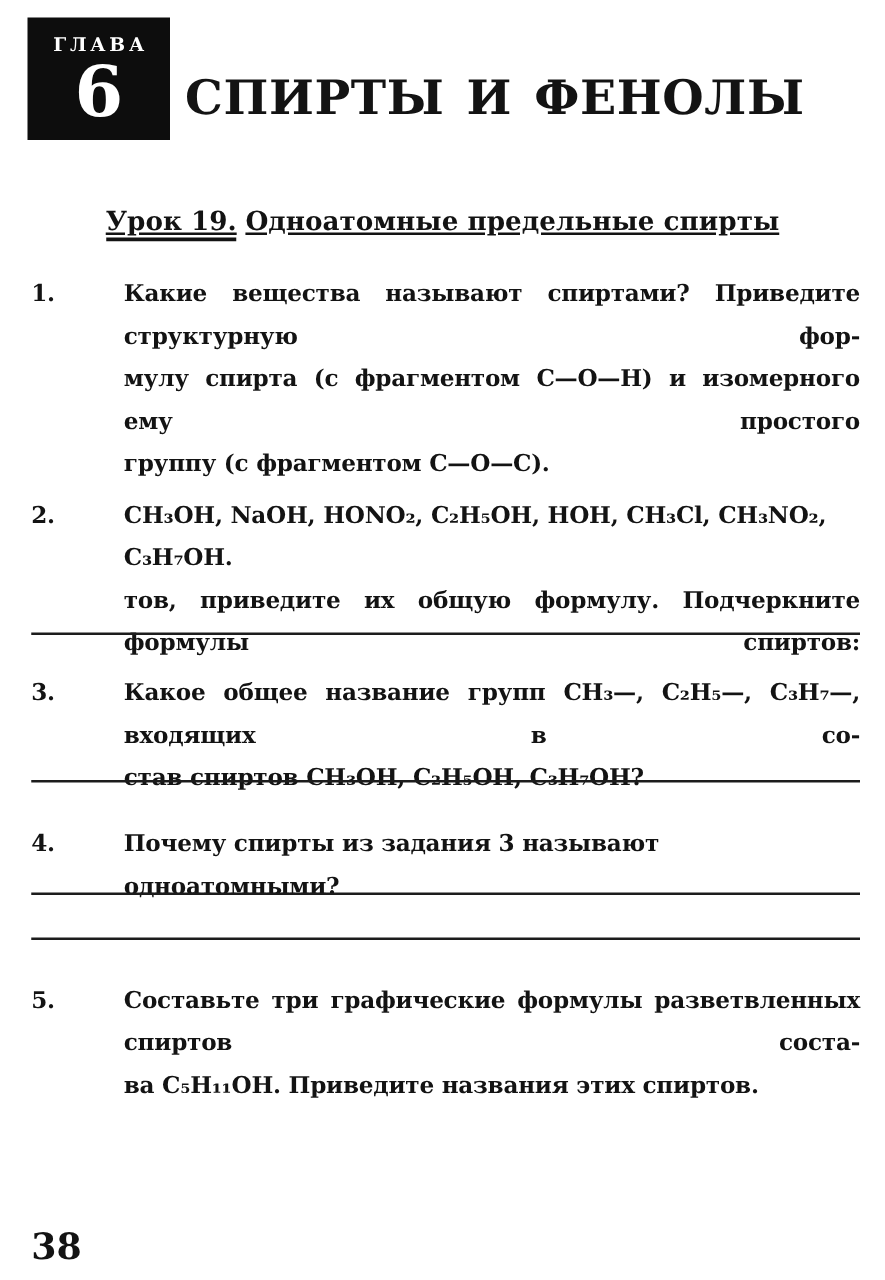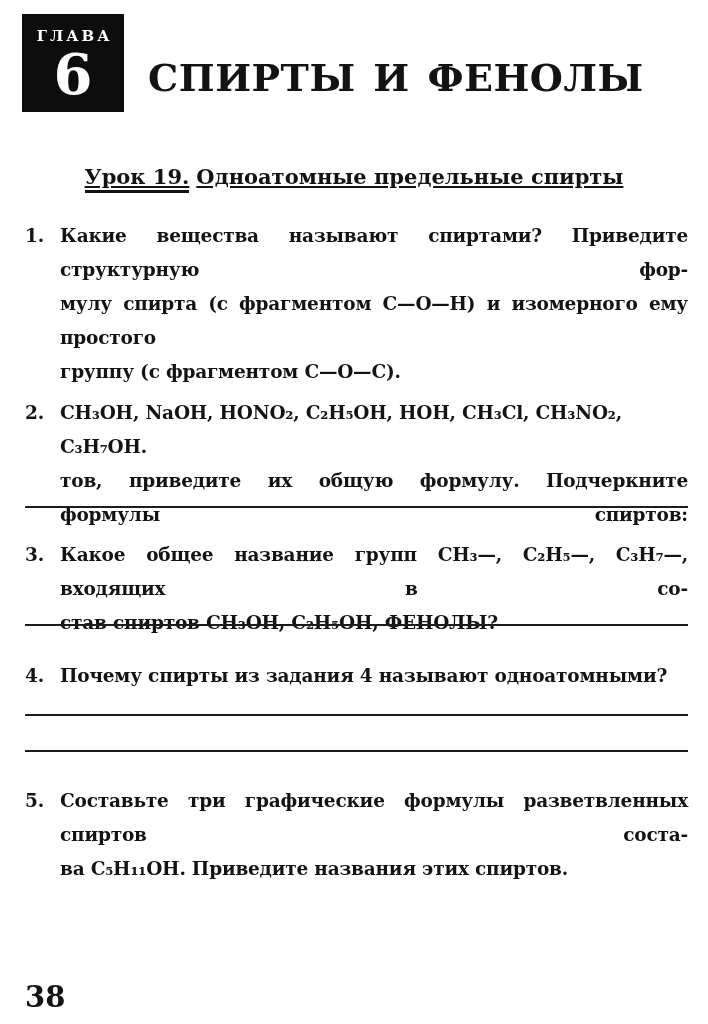--- a/index.html
+++ b/index.html
@@ -16,21 +16,21 @@
     font-family: "DejaVu Serif", "Liberation Serif", serif;
     color: #131313;
     overflow: hidden;
   }
 
   
   .chapter-box {
     position: absolute;
     left: 22px;
     top: 14px;
-    width: 102px;
+    width: 114px;
     height: 98px;
     background: #0d0d0d;
     color: #ffffff;
     display: flex;
     flex-direction: column;
     align-items: center;
   }
   .chapter-label {
     margin-top: 13px;
     font-size: 15px;
@@ -85,20 +85,21 @@
     font-weight: bold;
     line-height: 34px;
     letter-spacing: -0.2px;
   }
   .q-num {
     flex: 0 0 35px;
   }
   .q-text {
     flex: 1 1 auto;
     width: 628px;
+    margin-left: 39px;
   }
   .q-line {
     display: block;
   }
   .q-line.fill {
     text-align: justify;
     text-align-last: justify;
   }
 
   
@@ -150,30 +151,30 @@
       <span class="q-line fill">тов, приведите их общую формулу. Подчеркните формулы спиртов:</span>
     </div>
   </div>
 
   <div class="answer-line" style="top:506px"></div>
 
   <div class="q" style="top:538px">
     <span class="q-num">3.</span>
     <div class="q-text">
       <span class="q-line fill">Какое общее название групп CH₃—, C₂H₅—, C₃H₇—, входящих в со-</span>
-      <span class="q-line">став спиртов CH₃OH, C₂H₅OH, ФЕНОЛЫ?</span>
+      <span class="q-line">став спиртов CH₃OH, C₂H₅OH, C₃H₇OH?</span>
     </div>
   </div>
 
   <div class="answer-line" style="top:624px"></div>
 
   <div class="q" style="top:659px">
     <span class="q-num">4.</span>
     <div class="q-text">
-      <span class="q-line">Почему спирты из задания 4 называют одноатомными?</span>
+      <span class="q-line">Почему спирты из задания 3 называют одноатомными?</span>
     </div>
   </div>
 
   <div class="answer-line" style="top:714px"></div>
   <div class="answer-line" style="top:750px"></div>
 
   <div class="q" style="top:784px">
     <span class="q-num">5.</span>
     <div class="q-text">
       <span class="q-line fill">Составьте три графические формулы разветвленных спиртов соста-</span>

